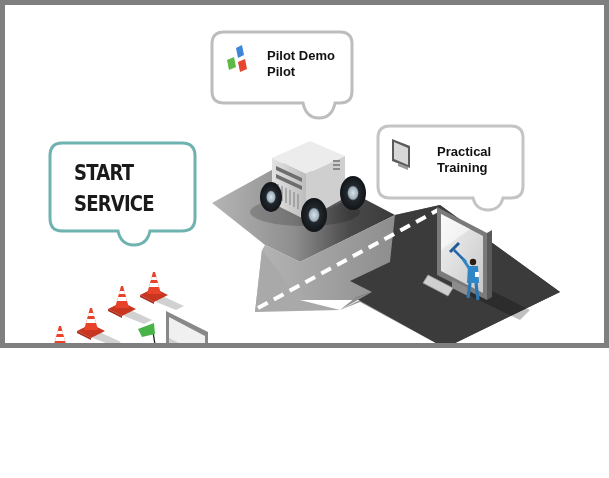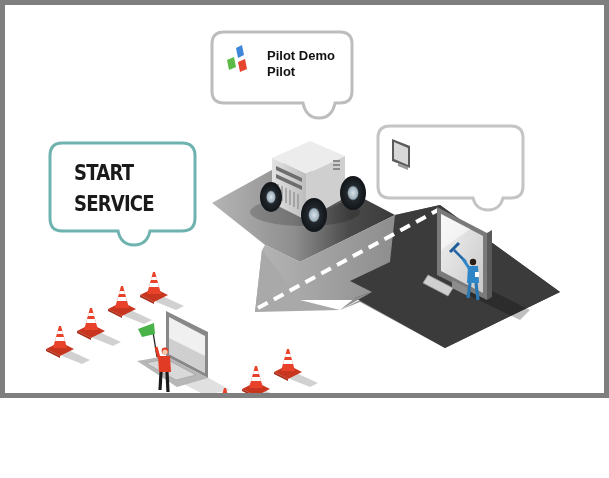--- a/index.html
+++ b/index.html
@@ -1,17 +1,17 @@
 <!DOCTYPE html>
 <html><head>
 <meta charset="utf-8">
 <style>
   html, body { margin: 0; padding: 0; background: #ffffff; }
   #stage {
-    position: relative; width: 609px; height: 398px; overflow: hidden;
+    position: relative; width: 609px; height: 348px; overflow: hidden;
     background: #ffffff; box-sizing: border-box;
     border-top: 5px solid #7f7f7f; border-left: 5px solid #7f7f7f;
     border-right: 5px solid #7f7f7f; border-bottom: 5px solid #7f7f7f;
     font-family: "Liberation Sans", sans-serif;
   }
   #scene { position: absolute; left: -5px; top: -5px; width: 609px; height: 478px; }
   .bubble-text {
     position: absolute; font-family: "Liberation Sans", sans-serif;
     font-weight: bold; color: #111; line-height: 1.25;
   }
@@ -236,17 +236,21 @@
 
     <g>
       <path d="M62,143 H182 Q195,143 195,156 V218 Q195,231 182,231 H150 Q147,245 134,245 Q121,245 118,231 H62 Q50,231 50,218 V156 Q50,143 62,143 Z" fill="#ffffff" stroke="#6fb3b0" stroke-width="3"></path>
     </g>
   </svg>
 
   <div id="pilot-text" class="bubble-text">
     <div>Pilot Demo</div>
     <div>Pilot</div>
   </div>
+  <div id="practical-text" class="bubble-text">
+    <div>Practical</div>
+    <div>Training</div>
+  </div>
   <div id="start-text" class="bubble-text">
     <div>START</div>
     <div>SERVICE</div>
   </div>
 </div>
 
 </body></html>

